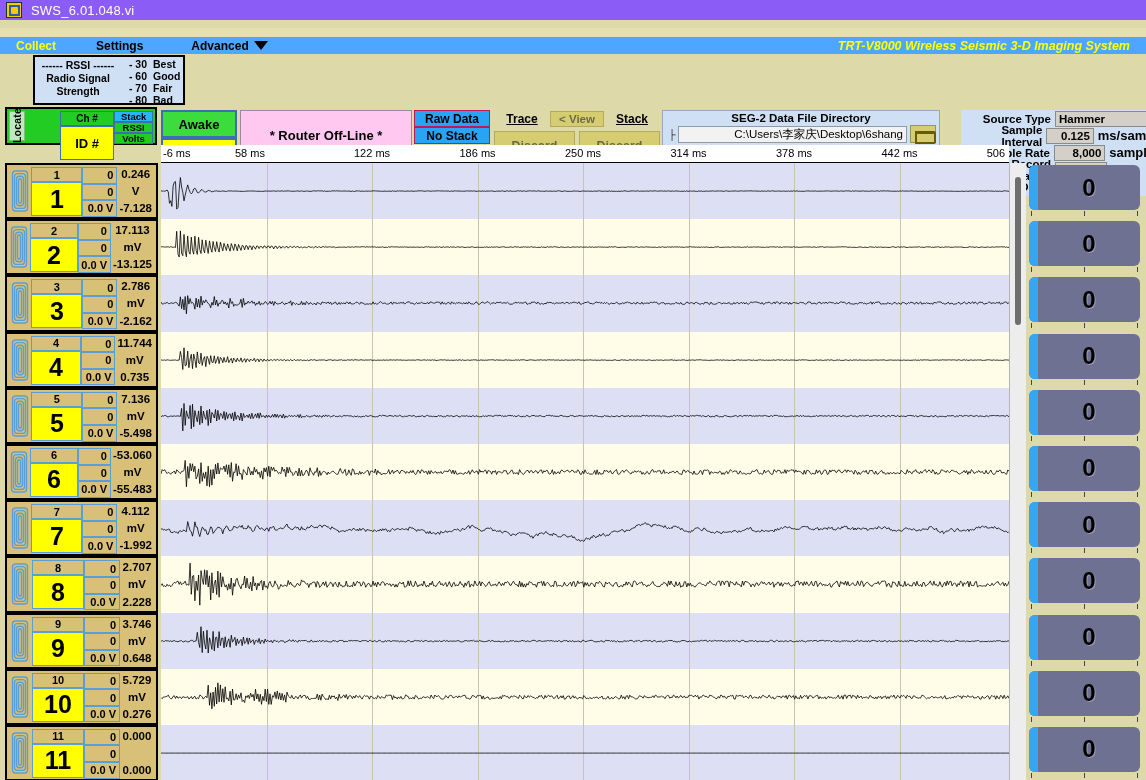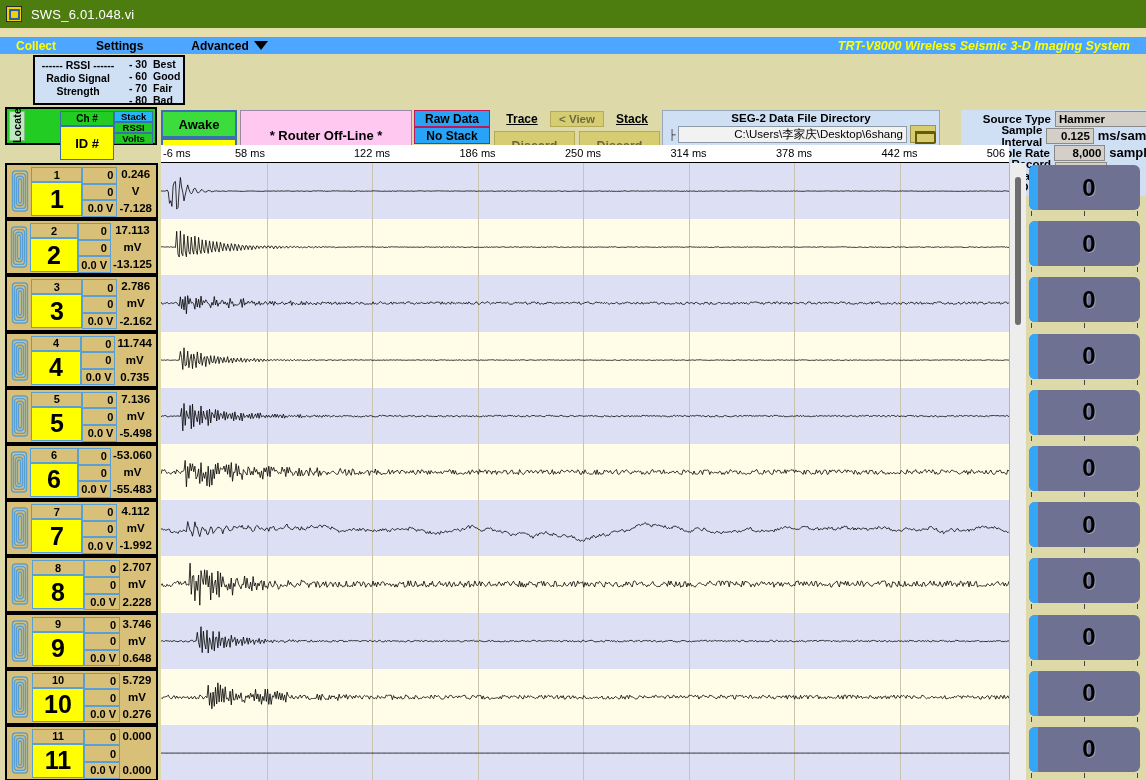--- a/index.html
+++ b/index.html
@@ -7,22 +7,22 @@
   body {
     width:1146px; height:780px; overflow:hidden;
     font-family:"Liberation Sans", sans-serif;
     background:#ddd9a8;
     -webkit-font-smoothing:none;
   }
   #app { position:relative; width:1146px; height:780px; }
 
   
   .titlebar {
-    position:absolute; left:0; top:0; width:1146px; height:28px;
-    background:#4d7c0f; display:flex; align-items:center; padding-left:6px;
+    position:absolute; left:0; top:0; width:1146px; height:20px;
+    background:#8b5cf6; display:flex; align-items:center; padding-left:6px;
   }
   .vi-icon {
     width:16px; height:16px; background:#f0d000; border:1px solid #203030;
     position:relative; flex:0 0 auto; margin-right:9px;
   }
   .vi-icon::before {
     content:""; position:absolute; left:2px; top:2px; width:11px; height:11px;
     background:#2c5ea8;
   }
   .vi-icon::after {

